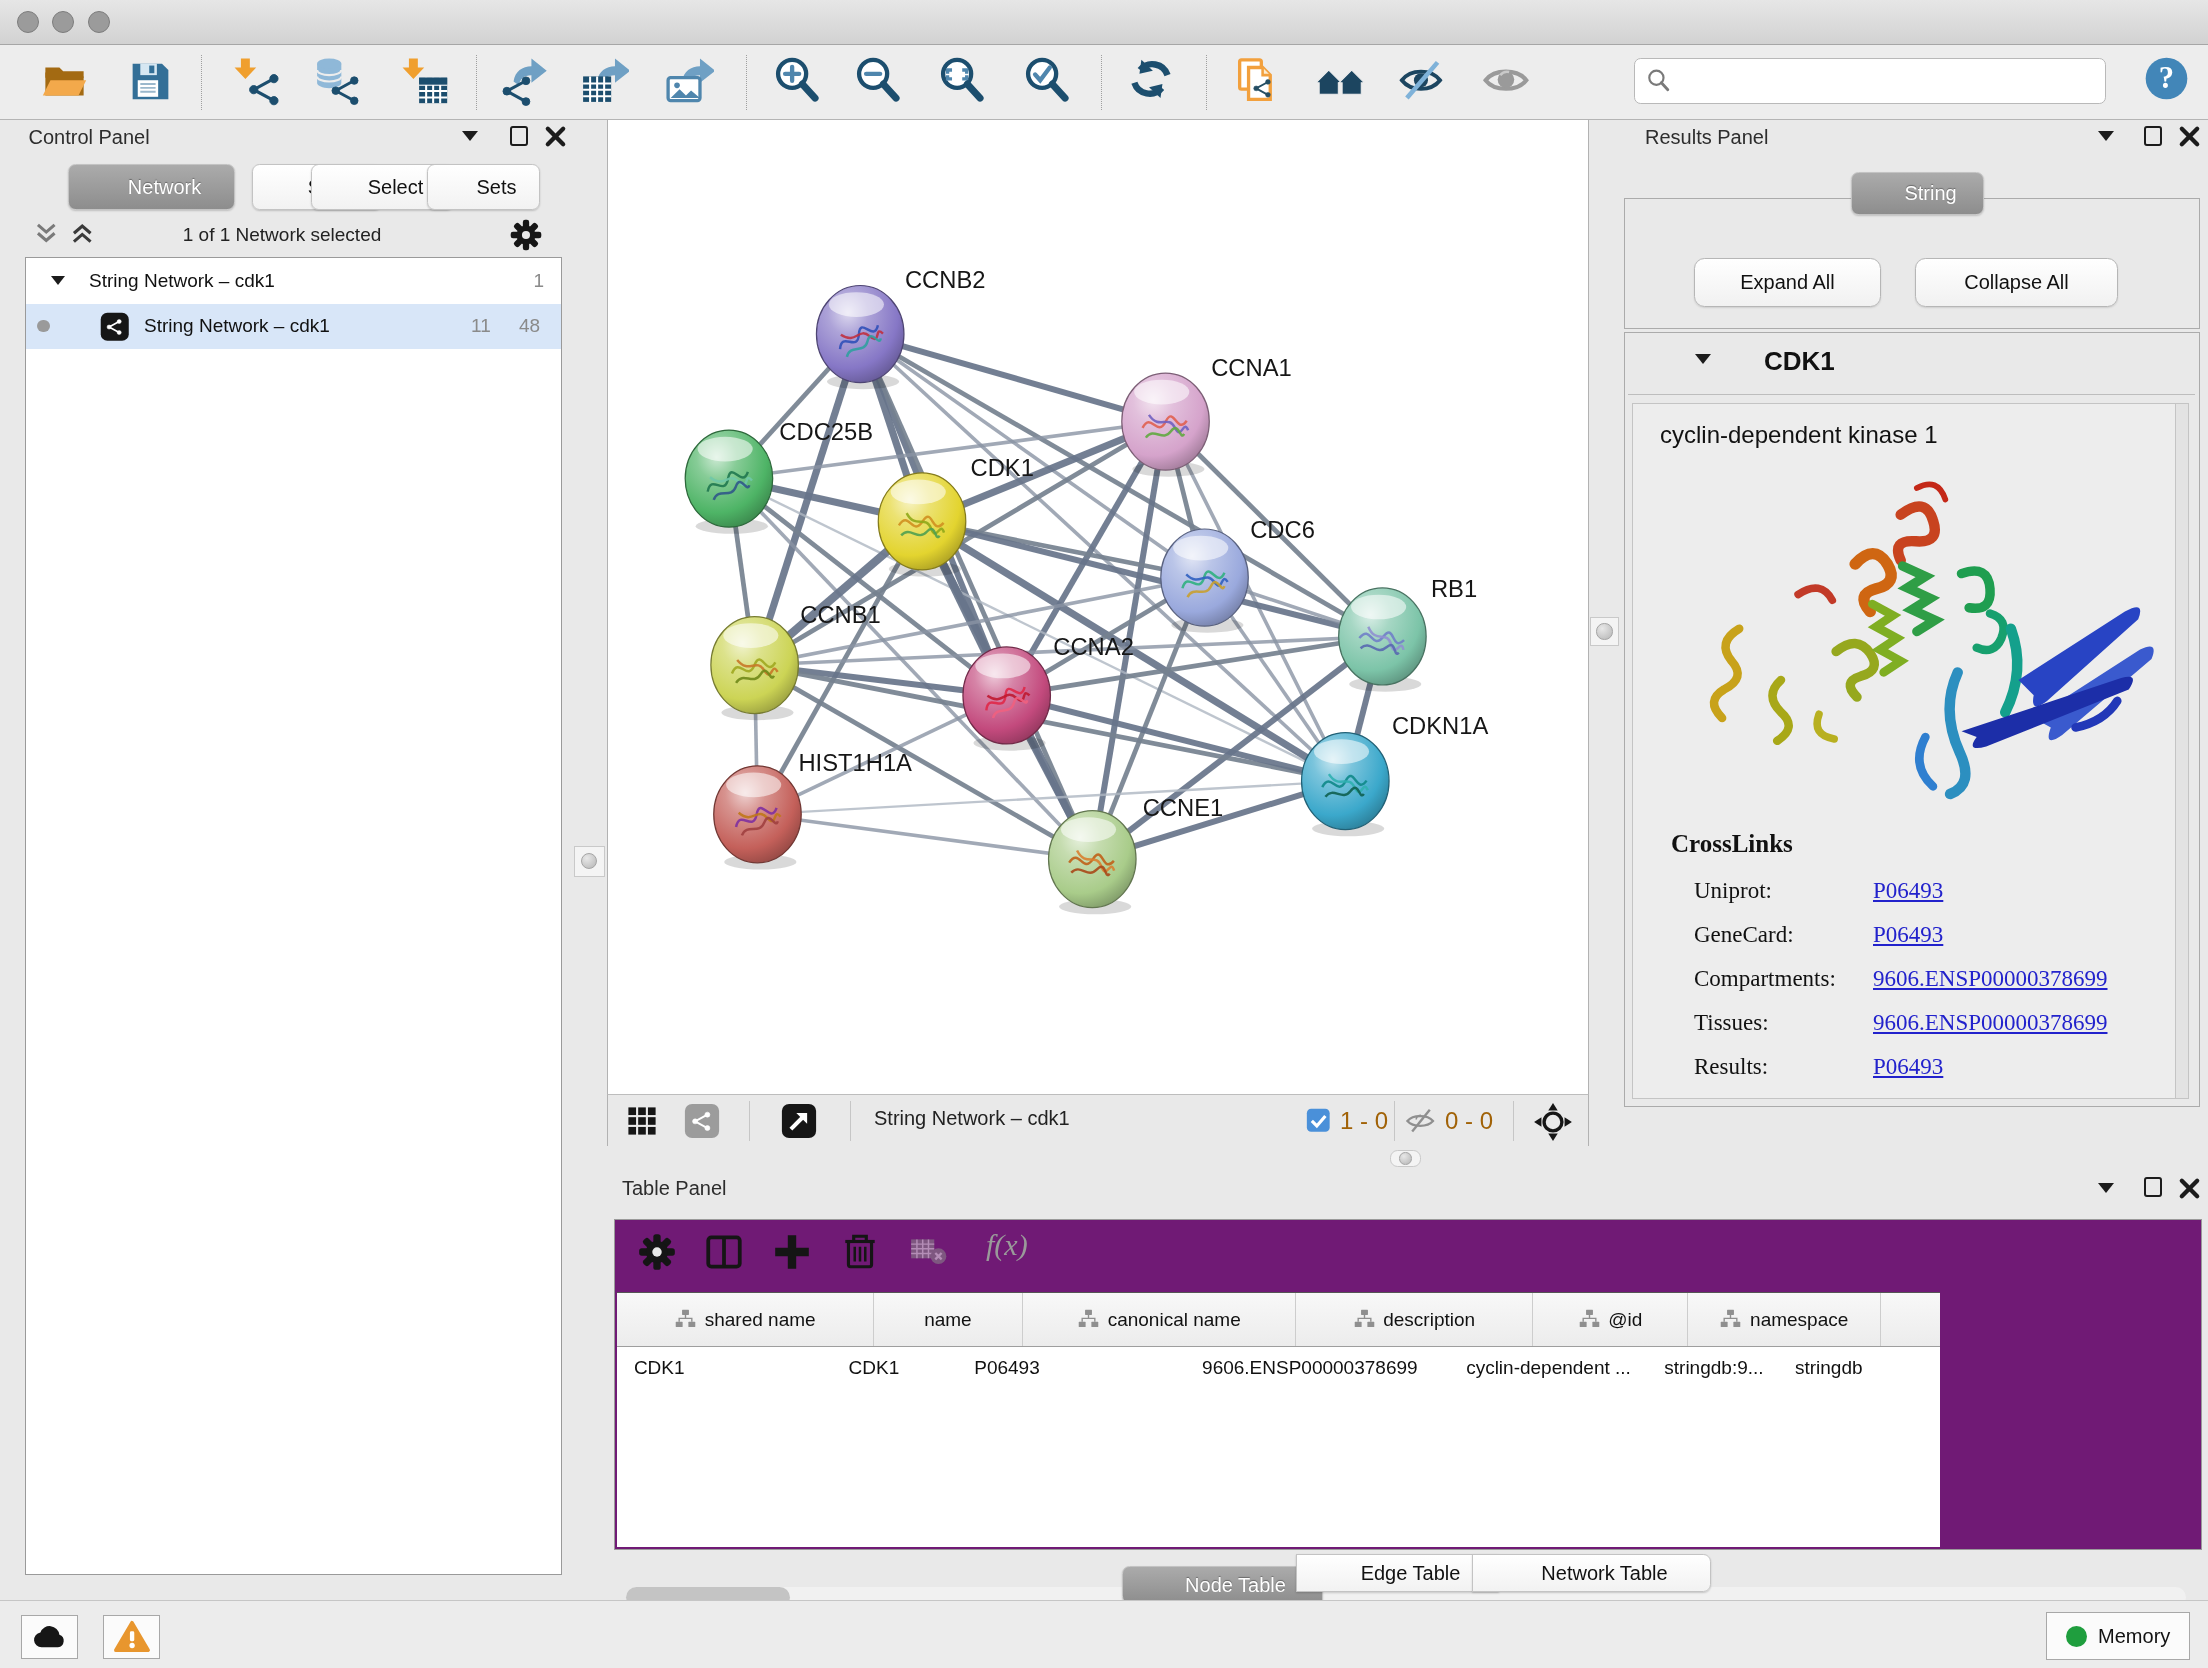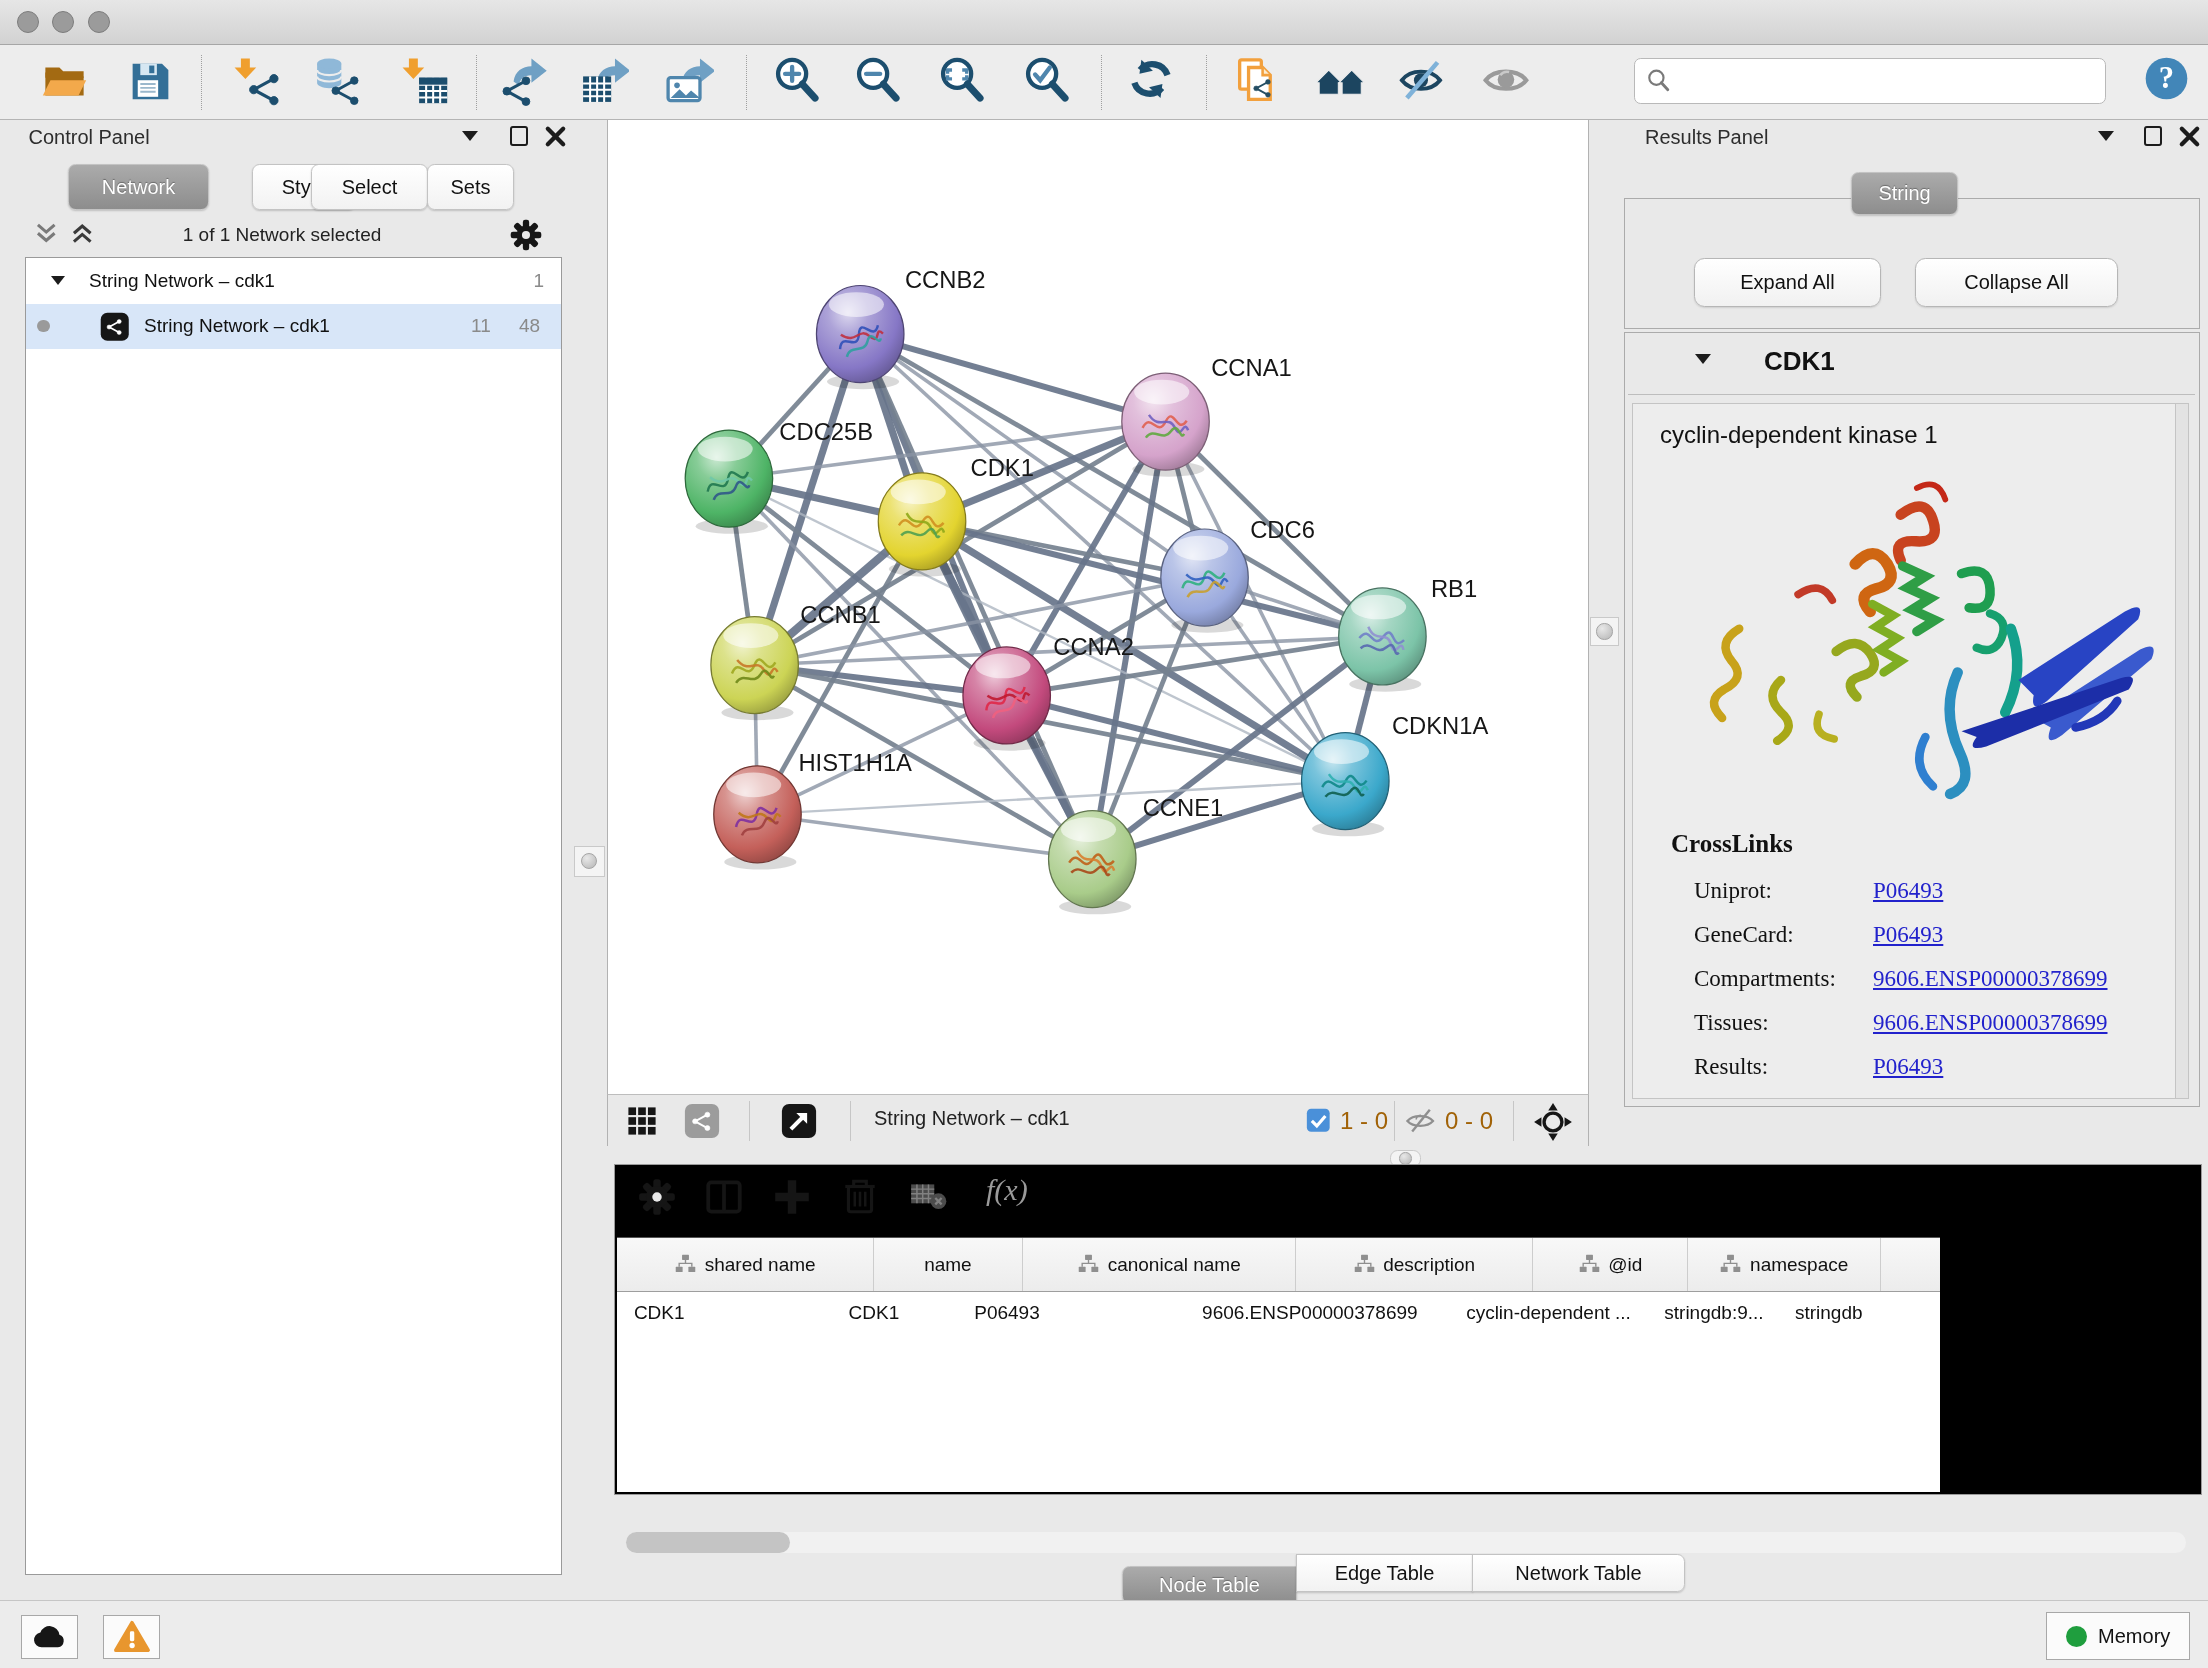--- a/index.html
+++ b/index.html
@@ -16,21 +16,21 @@
   .tb-btn{width:55px;height:57px;top:7.6px;display:flex;align-items:center;justify-content:center;}
   .tb-sep{top:9.5px;width:0;height:55px;border-left:1.9px dotted #9f9f9f;}
   #search-wrap{left:1634px;top:13.3px;width:470px;height:44px;background:#fff;border:1.4px solid #b9b9b9;border-radius:6.7px;}
   #search-input{position:absolute;left:42px;top:2.9px;width:418px;height:34px;border:none;outline:none;font-size:19px;background:transparent;font-family:"Liberation Sans",sans-serif;}
   
   .panel-title{font-size:20px;color:#2d2d2d;}
   .tri-down{width:0;height:0;border-left:8.6px solid transparent;border-right:8.6px solid transparent;border-top:10.5px solid #1c1c1c;}
   .float-sq{width:14.3px;height:16px;border:2.4px solid #1c1c1c;border-radius:2.9px;background:transparent;}
   .tab{display:flex;align-items:center;justify-content:center;font-size:20px;
        background:linear-gradient(#ffffff,#f2f2f2);border:1px solid #c3c3c3;border-radius:7.6px;color:#111;
-       box-shadow:0 1px 1.9px rgba(0,0,0,.18);}
+       box-shadow:0 1px 1.9px rgba(0,0,0,.18);padding-left:26px;}
   .tab.active{background:linear-gradient(#ababab,#8d8d8d);color:#fff;text-shadow:0 -1px 1px rgba(0,0,0,.35);}
   
   #tree-box{left:25px;top:257px;width:535px;height:1316px;background:#fff;border:1.4px solid #9a9a9a;}
   .tree-label{font-size:19px;color:#111;}
   .tree-num{font-size:19px;color:#8a8a8a;}
   
   #net-canvas{left:607px;top:120px;width:980px;height:974px;background:#fff;
      border-left:1px solid #b2b2b2;border-right:1px solid #b2b2b2;}
   #net-toolbar{left:607px;top:1094px;width:980px;height:51px;background:#e9e9e9;border-top:1px solid #bdbdbd;border-left:1px solid #b2b2b2;border-right:1px solid #b2b2b2;}
   .nt-sep{top:5.7px;width:0;height:40px;border-left:1px solid #c6c6c6;}
@@ -39,21 +39,21 @@
   .grip i{display:block;width:14.3px;height:14.3px;border-radius:50%;background:radial-gradient(circle at 35% 30%,#e8e8e8,#b5b5b5);border:1px solid #a5a5a5;}
   
   .rp-box{border:1.9px solid #ababab;background:#e9e9e9;}
   .btn{display:flex;align-items:center;justify-content:center;font-size:20px;color:#111;
        background:linear-gradient(#ffffff,#f1f1f1);border:1px solid #b6b6b6;border-radius:10.5px;box-shadow:0 1px 1.9px rgba(0,0,0,.12);}
   #rp-inner{left:1632px;top:403px;width:2188px;background:#ededed;border:1px solid #c4c4c4;}
   .serif{font-family:"Liberation Serif",serif;}
   .xlink{color:#2222cc;text-decoration:underline;font-family:"Liberation Serif",serif;font-size:23px;}
   .xlabel{font-family:"Liberation Serif",serif;font-size:23px;color:#111;}
   
-  #table-box{left:614px;top:1164px;width:1586px;height:329px;background:#000000;border:1.4px solid #9a9a9a;}
+  #table-box{left:614px;top:1219px;width:1586px;height:329px;background:#701a75;border:1.4px solid #9a9a9a;}
   #tbl{left:1.9px;top:72px;width:1323px;height:255px;background:#fff;}
   #tbl-header{display:flex;height:53px;background:linear-gradient(#f8f8f8,#ececec);border-top:1.9px solid #555;border-bottom:1px solid #9e9e9e;}
   .th{display:flex;align-items:center;justify-content:center;gap:7.6px;font-size:19px;color:#111;border-right:1px solid #cdcdcd;box-sizing:border-box;overflow:hidden;white-space:nowrap;}
   .td{font-size:19px;color:#111;padding-left:17px;box-sizing:border-box;overflow:hidden;white-space:nowrap;display:flex;align-items:center;}
   #hscroll{left:9.5px;top:295px;width:1560px;height:21px;background:#f1f1f1;border-radius:10.5px;}
   #hthumb{position:absolute;left:0;top:0;width:164px;height:21px;background:#c4c4c4;border-radius:10.5px;}
   
   #statusbar{left:0;top:1600px;width:2208px;height:68px;background:#ececec;border-top:1px solid #c6c6c6;}
   .sb-btn{width:55px;height:42px;top:14.3px;background:#fbfbfb;border:1.4px solid #a8a8a8;display:flex;align-items:center;justify-content:center;}
   #memory-btn{left:2046px;top:11.4px;width:142px;height:46px;background:#fbfbfb;border:1.4px solid #a8a8a8;display:flex;align-items:center;justify-content:center;gap:11.4px;font-size:20px;color:#111;}

